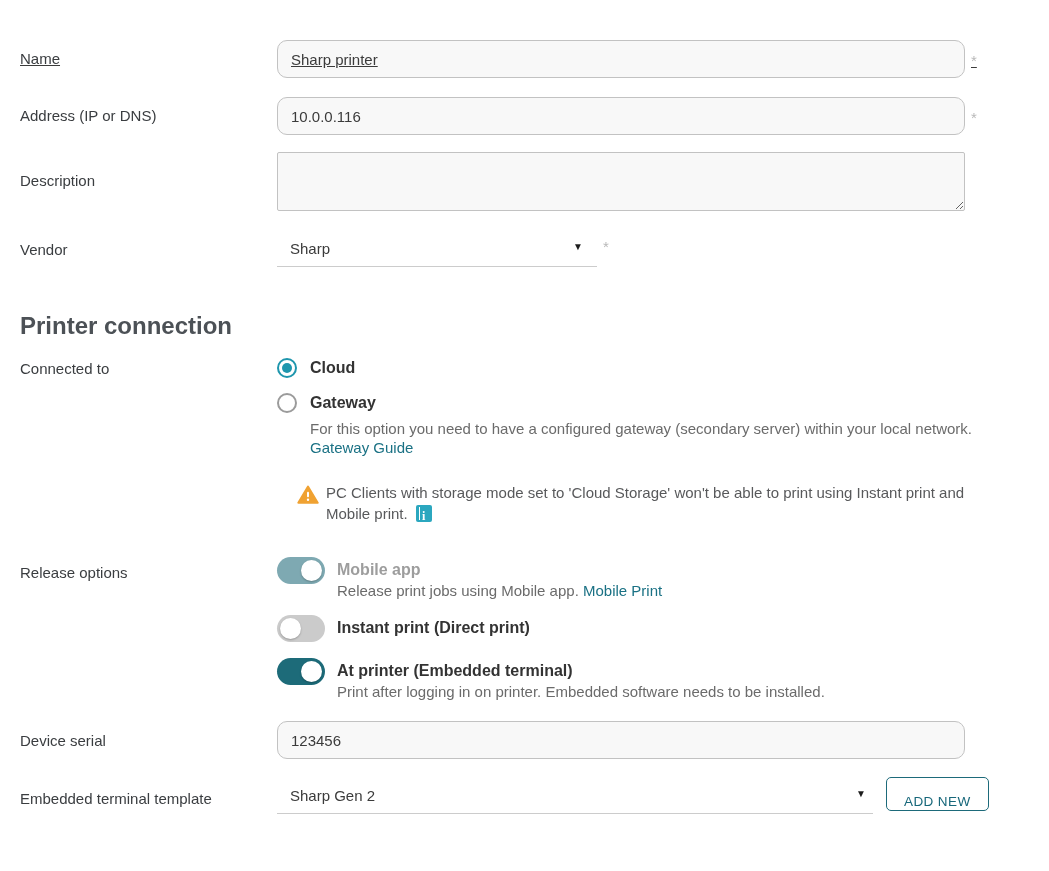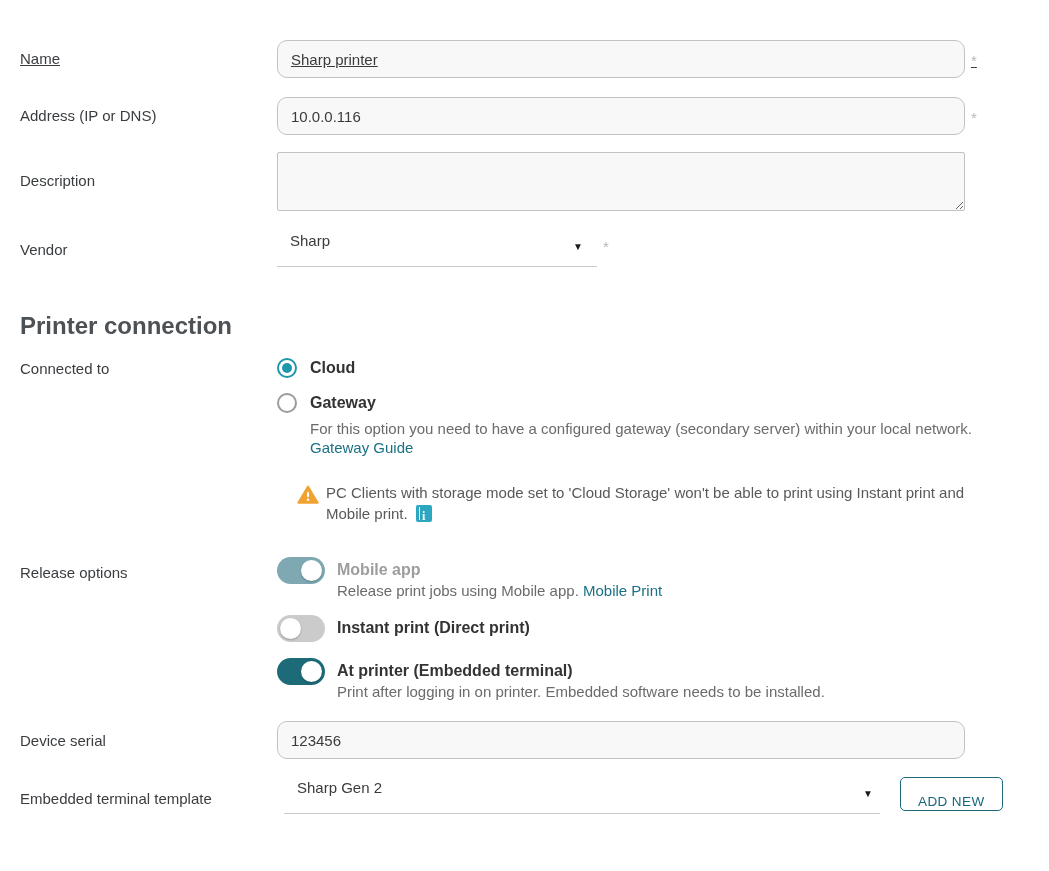--- a/index.html
+++ b/index.html
@@ -18,21 +18,21 @@
   .req { margin-left:6px; padding-top:12px; color:#b8b8b8; font-size:15px; }
 
   textarea.desc-area { width:688px; height:59px; background:#f8f8f8;
     border:1px solid #c2c2c2; border-radius:2px; padding:8px 13px;
     font-family:"Liberation Sans", sans-serif; font-size:15px; color:#3b3b3b;
     resize:both; outline:none; }
 
   
   .u-select { position:relative; height:37px; border-bottom:1px solid #ccc;
     cursor:pointer; }
-  .u-select .sel-value { position:absolute; left:13px; top:2px; font-size:15px; color:#3b3b3b; }
+  .u-select .sel-value { position:absolute; left:13px; top:10px; font-size:15px; color:#3b3b3b; }
   .u-select .caret { position:absolute; top:12px; font-size:10px; color:#1c1c1c; line-height:10px; }
 
   .section-title { margin:45px 0 0 20px; font-size:24px; font-weight:600; color:#4c5156; }
 
   
   .radio-option { display:flex; align-items:center; }
   .radio-outer { flex:none; width:20px; height:20px; border-radius:50%; position:relative; cursor:pointer; }
   .radio-outer.checked { border:2px solid #1e96ad; }
   .radio-outer.unchecked { border:2px solid #9b9b9b; }
   .radio-outer.checked::after { content:""; position:absolute; left:3px; top:3px;
@@ -172,21 +172,21 @@
       <div class="toggle-title">At printer (Embedded terminal)</div>
       <div class="toggle-desc">Print after logging in on printer. Embedded software needs to be installed.</div>
     </div>
   </div>
 
   <div class="row" style="margin-top:19px;">
     <div class="label-col" style="padding-top:11px;">Device serial</div>
     <input class="text-input" type="text" value="123456" style="">
   </div>
 
-  <div class="row" style="margin-top:18px;gap:7px;">
+  <div class="row" style="margin-top:18px;">
     <div class="label-col" style="padding-top:13px;">Embedded terminal template</div>
     <div class="u-select" style="width:596px;">
       <span class="sel-value">Sharp Gen 2</span>
       <span class="caret" style="right:7px;">▼</span>
     </div>
     <button class="add-new-btn">ADD NEW</button>
   </div>
 
 </div>
 

